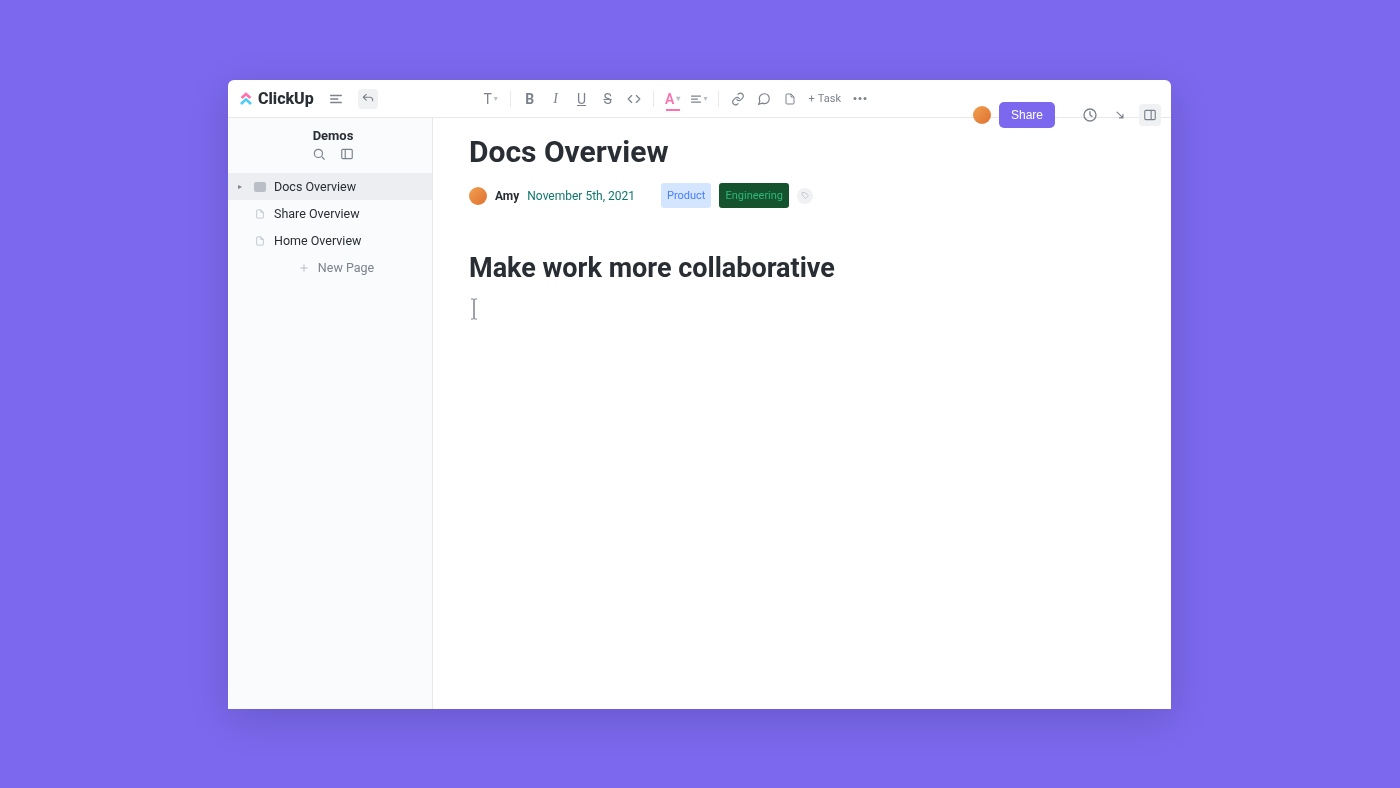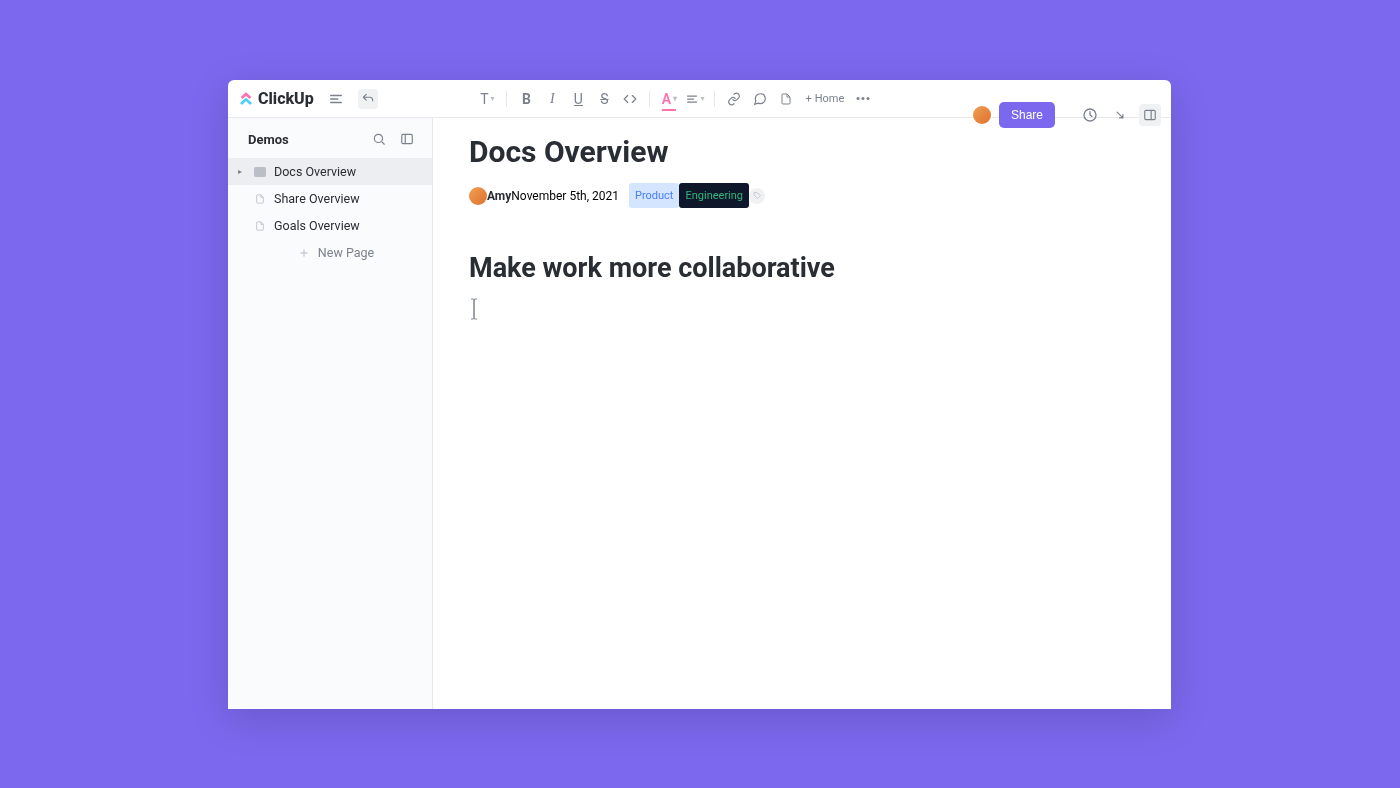--- a/index.html
+++ b/index.html
@@ -154,20 +154,21 @@
   width: 205px;
   background: #fafbfc;
   border-right: 1px solid #e8e8ec;
   display: flex;
   flex-direction: column;
 }
 .sidebar-header {
   display: flex;
   align-items: center;
   padding: 10px 14px 8px 20px;
+  flex-direction: column;
 }
 .sidebar-title {
   font-size: 13px;
   font-weight: 700;
   color: #292d34;
   flex: 1;
 }
 .sidebar-actions {
   display: flex;
   gap: 6px;
@@ -208,36 +209,36 @@
 }
 .page-title {
   font-size: 30px;
   font-weight: 700;
   color: #292d34;
   margin-bottom: 14px;
 }
 .meta-row {
   display: flex;
   align-items: center;
-  gap: 0;
+  gap: 8px;
   font-size: 12px;
 }
 .meta-avatar {
   width: 18px; height: 18px; border-radius: 50%;
   background: linear-gradient(135deg, #f0a050, #e07030);
 }
 .author-name { font-weight: 700; color: #292d34; }
-.date { color: #000000; }
+.date { color: #0f766e; }
 .tag {
   font-size: 11px;
   padding: 6px 6px;
   border-radius: 3px;
 }
 .tag.product { background: #d3e5ff; color: #4a7dff; }
-.tag.engineering { background: #0f172a; color: #2fb67b; }
+.tag.engineering { background: #14532d; color: #2fb67b; }
 .add-tag-btn {
   width: 16px; height: 16px;
   border-radius: 50%;
   background: #f0f1f3;
   color: #b9bec7;
   display: flex;
   align-items: center;
   justify-content: center;
   font-size: 10px;
   cursor: pointer;
@@ -323,21 +324,21 @@
             <path d="M21 11.5a8.38 8.38 0 01-.9 3.8 8.5 8.5 0 01-7.6 4.7 8.38 8.38 0 01-3.8-.9L3 21l1.9-5.7a8.38 8.38 0 01-.9-3.8 8.5 8.5 0 014.7-7.6 8.38 8.38 0 013.8-.9h.5a8.48 8.48 0 018 8v.5z" stroke="currentColor" stroke-width="2" fill="none"></path>
           </svg>
       </div>
       <div class="tool-btn">
         <svg width="12" height="14" viewBox="0 0 24 24">
             <path d="M14 2H6a2 2 0 00-2 2v16a2 2 0 002 2h12a2 2 0 002-2V8l-6-6zM14 2v6h6" stroke="currentColor" stroke-width="2" fill="none"></path>
           </svg>
       </div>
       <div class="task-btn">
         <span>+</span>
-        <span>Home</span>
+        <span>Task</span>
       </div>
       <div class="tool-btn">
         <svg width="14" height="3" viewBox="0 0 14 3">
             <circle cx="2" cy="1.5" r="1.5" fill="currentColor"></circle>
             <circle cx="7" cy="1.5" r="1.5" fill="currentColor"></circle>
             <circle cx="12" cy="1.5" r="1.5" fill="currentColor"></circle>
           </svg>
       </div>
     </div>
 
@@ -406,21 +407,21 @@
         <span>Share Overview</span>
       </div>
 
       <div class="sidebar-item">
         <span class="chevron"></span>
         <span class="item-icon">
           <svg width="10" height="12" viewBox="0 0 24 24">
               <path d="M14 2H6a2 2 0 00-2 2v16a2 2 0 002 2h12a2 2 0 002-2V8l-6-6zM14 2v6h6" stroke="currentColor" stroke-width="2" fill="none"></path>
             </svg>
         </span>
-        <span>Goals Overview</span>
+        <span>Home Overview</span>
       </div>
 
       <div class="sidebar-item new-page">
         <span class="chevron"></span>
         <span class="item-icon">
           <svg width="10" height="10" viewBox="0 0 24 24">
               <path d="M12 4v16M4 12h16" stroke="currentColor" stroke-width="2.5" stroke-linecap="round"></path>
             </svg>
         </span>
         <span>New Page</span>

